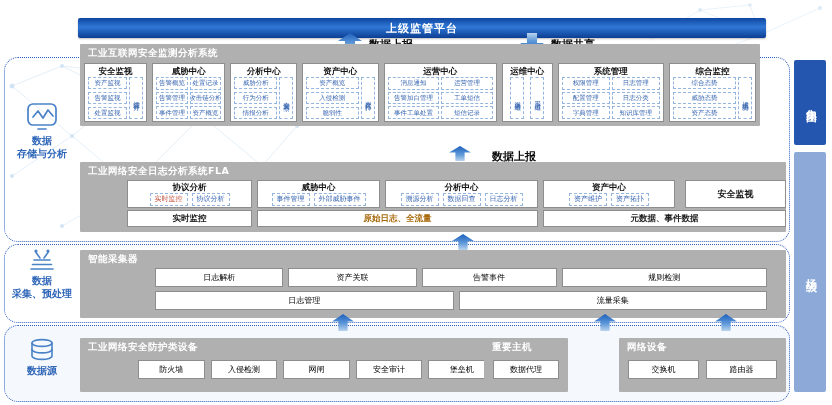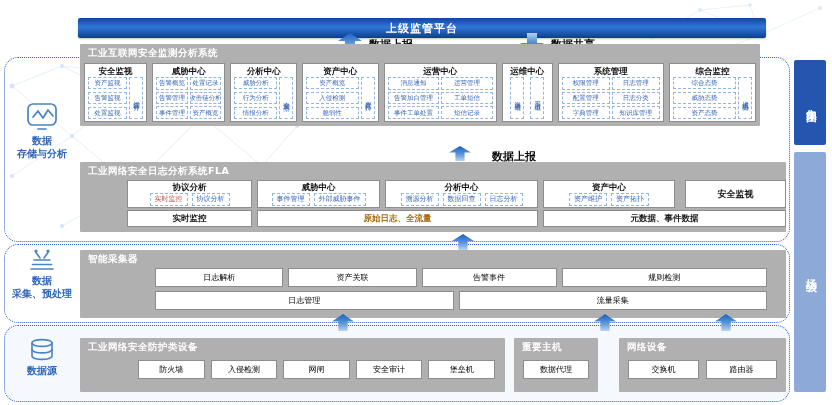--- a/index.html
+++ b/index.html
@@ -333,21 +333,21 @@
     <div class="sec-title">工业网络安全防护类设备</div>
     <div style="position:absolute;left:58px;right:10px;top:22px;display:flex;gap:6px">
       <div class="cbox" style="flex:1">防火墙</div>
       <div class="cbox" style="flex:1">入侵检测</div>
       <div class="cbox" style="flex:1">网闸</div>
       <div class="cbox" style="flex:1">安全审计</div>
       <div class="cbox" style="flex:1">堡垒机</div>
     </div>
   </div>
 
-  <div class="sec" style="left:514px;top:338px;width:84px;height:54px">
+  <div class="sec" style="left:484px;top:338px;width:84px;height:54px">
     <div class="sec-title">重要主机</div>
     <div style="position:absolute;left:9px;right:9px;top:22px;display:flex">
       <div class="cbox" style="flex:1">数据代理</div>
     </div>
   </div>
 
   <div class="sec" style="left:619px;top:338px;width:167px;height:54px">
     <div class="sec-title">网络设备</div>
     <div style="position:absolute;left:9px;right:9px;top:22px;display:flex;gap:7px">
       <div class="cbox" style="flex:1">交换机</div>

